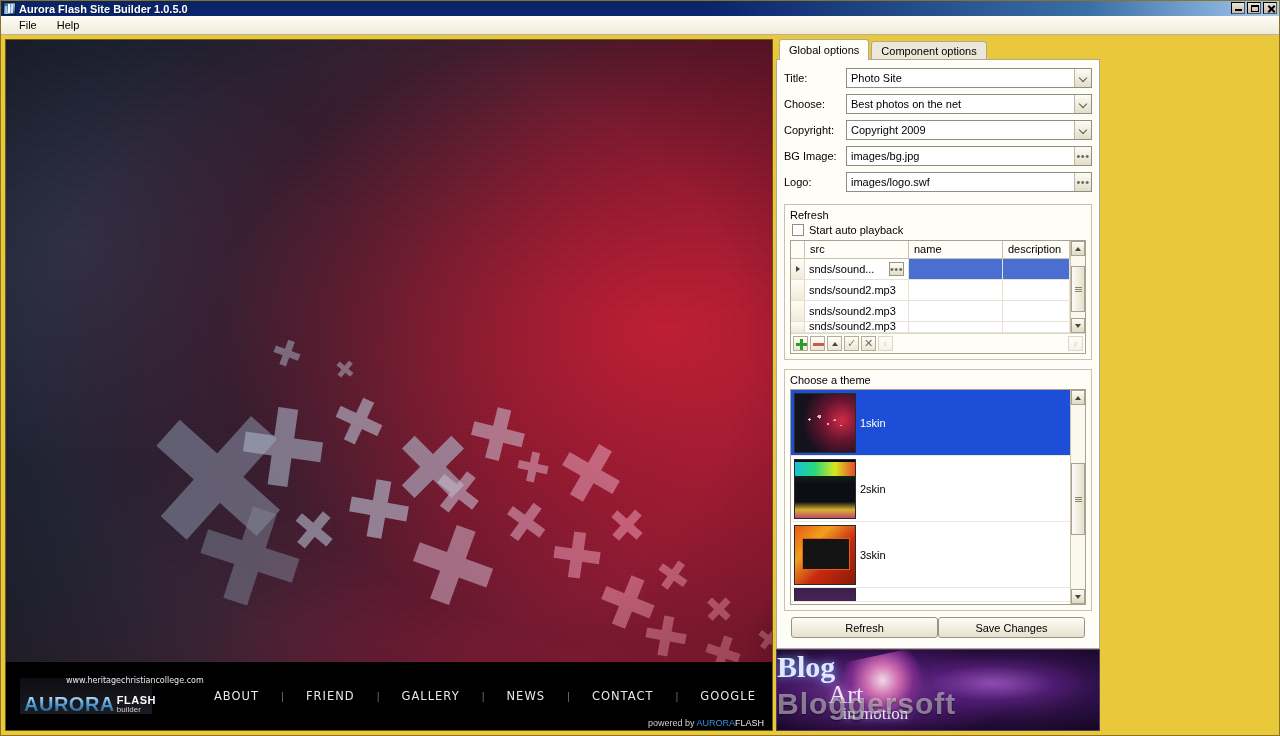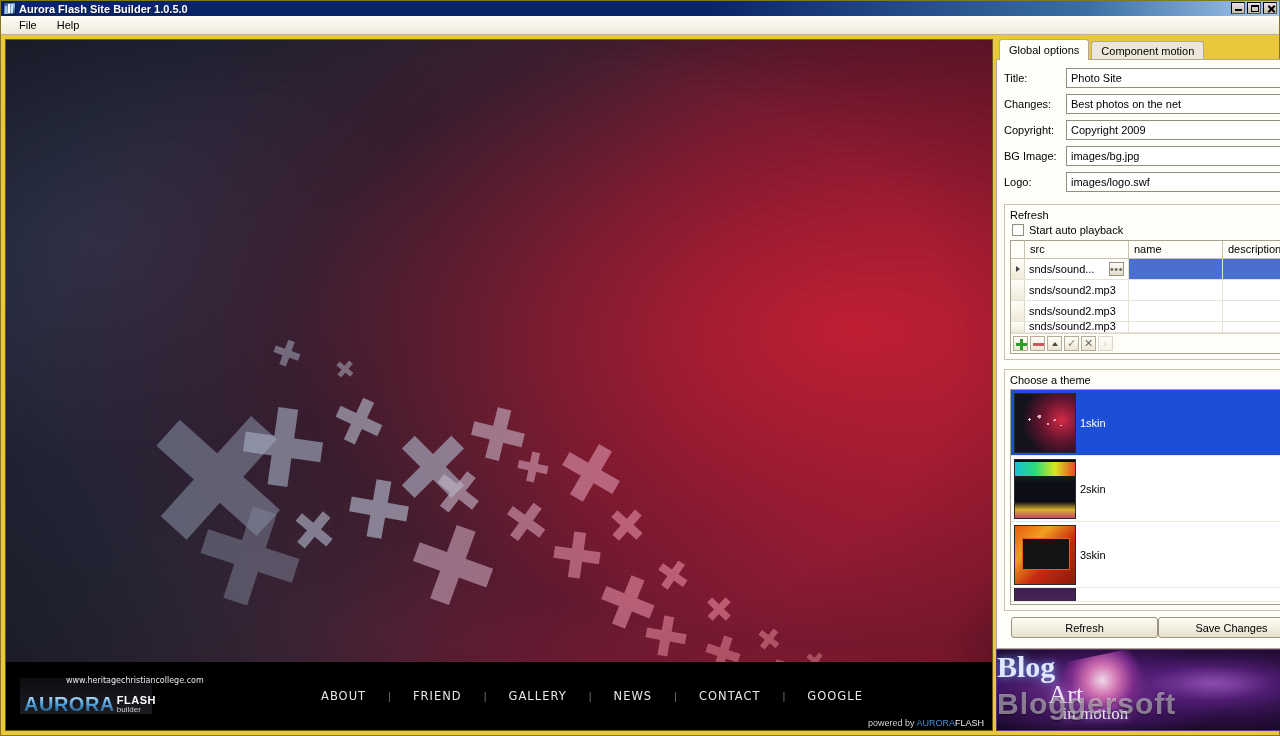--- a/index.html
+++ b/index.html
@@ -65,21 +65,21 @@
 
   #body-area {
     flex: 1; display: flex; position: relative;
     padding: 4px 4px 4px 4px; gap: 0;
     background: #e9c83c;
     min-height: 0;
   }
 
   
   #preview {
-    width: 988px; flex: none; position: relative; overflow: hidden;
+    width: 768px; flex: none; position: relative; overflow: hidden;
     background: #120d14;
     border: 1px solid #6b5a14;
   }
   #bg-art {
     position: absolute; inset: 0;
     background:
       radial-gradient(120% 95% at 86% 42%, rgba(196,28,50,.92) 0%, rgba(150,22,44,.72) 26%, rgba(78,16,36,.45) 48%, rgba(28,24,40,0) 72%),
       radial-gradient(85% 80% at 10% 30%, rgba(44,50,72,.95) 0%, rgba(30,34,52,.8) 40%, rgba(18,18,30,0) 75%),
       linear-gradient(118deg,#1b1d2b 0%,#232433 26%,#3a2436 46%,#6e1b35 63%,#a81e3c 80%,#c6213f 93%,#8d1730 100%);
   }
@@ -473,37 +473,37 @@
         <div id="powered">
           <span>powered by </span><b>AURORA</b><i>FLASH</i>
         </div>
       </div>
     </div>
 
     <div id="panel">
 
       <div id="tabstrip">
         <div class="tab active">Global options</div>
-        <div class="tab">Component motion</div>
+        <div class="tab">Component options</div>
       </div>
 
       <div id="tabpage">
 
         <div class="field-row">
           <div class="field-label">Title:</div>
           <div class="field-wrap">
             <input value="Photo Site" style="">
             <div class="field-btn">
                 <span class="chev"></span>
               </div>
           </div>
         </div>
 
         <div class="field-row">
-          <div class="field-label">Changes:</div>
+          <div class="field-label">Choose:</div>
           <div class="field-wrap">
             <input value="Best photos on the net" style="">
             <div class="field-btn">
                 <span class="chev"></span>
               </div>
           </div>
         </div>
 
         <div class="field-row">
           <div class="field-label">Copyright:</div>

